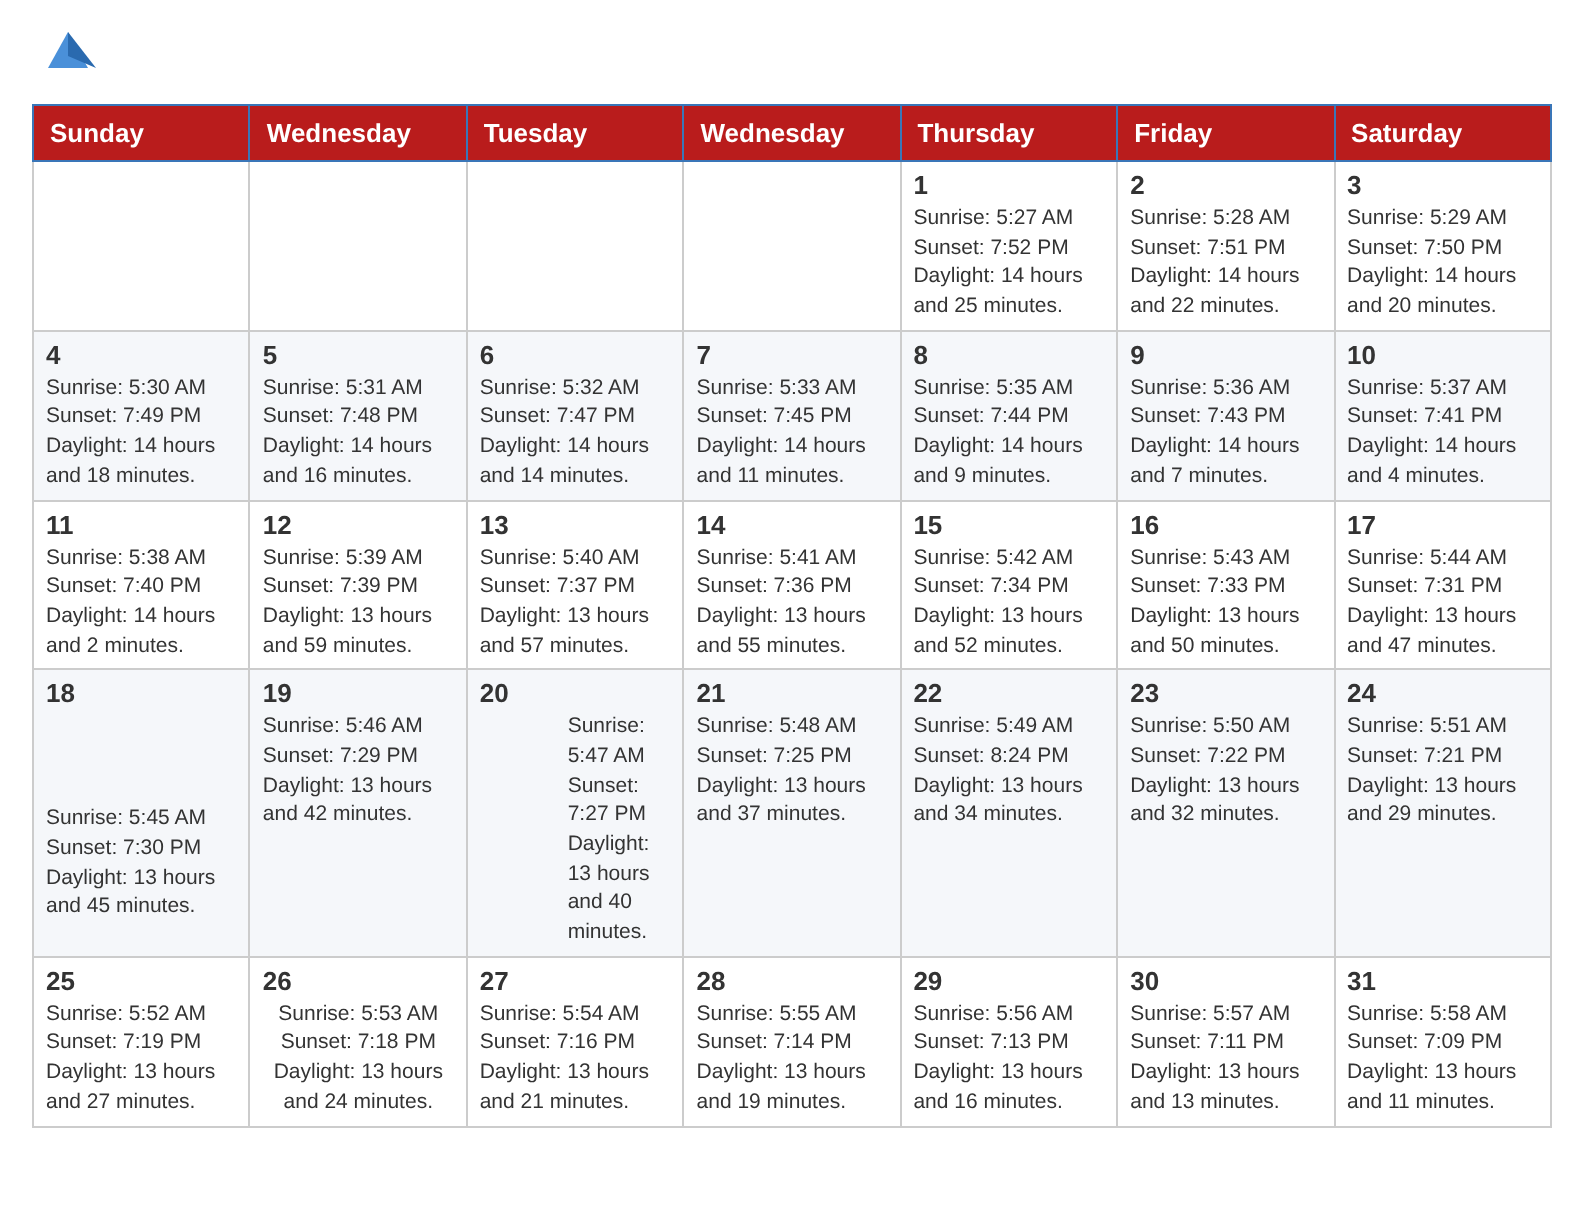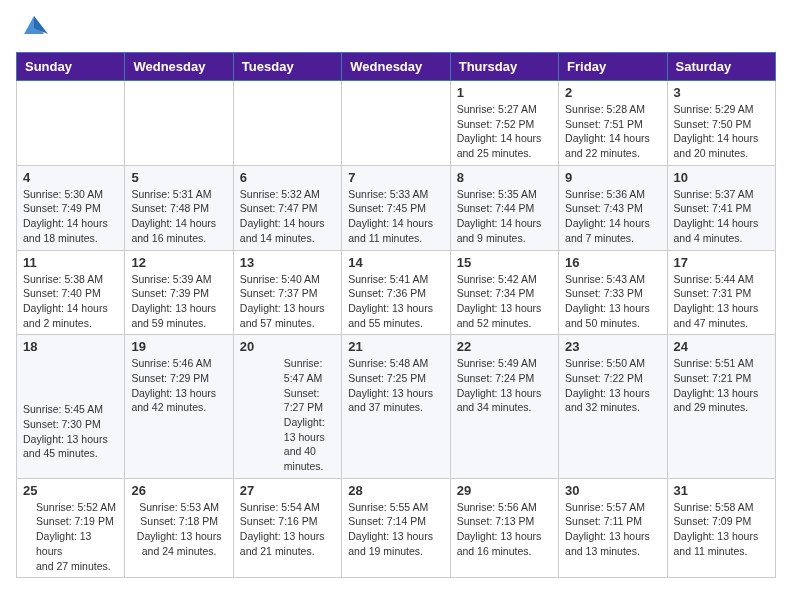--- a/index.html
+++ b/index.html
@@ -52,21 +52,21 @@
     .location {
       font-size: 16px;
       color: #555;
     }
     .calendar {
       width: 100%;
       border-collapse: collapse;
       border: 1px solid #ccc;
     }
     .calendar th {
-      background-color: #4c1d95;
+      background-color: #b91c1c;
       color: #fff;
       text-align: left;
       padding: 6px 8px;
       font-size: 13px;
       border: 1px solid #3a76b8;
     }
     .calendar td {
       vertical-align: top;
       border: 1px solid #ccc;
       padding: 4px 6px;
@@ -284,21 +284,21 @@
         <td>
           <span class="day-num">21</span>
           <div class="day-info" style="white-space: pre-line;">Sunrise: 5:48 AM
 Sunset: 7:25 PM
 Daylight: 13 hours
 and 37 minutes.</div>
         </td>
         <td>
           <span class="day-num">22</span>
           <div class="day-info" style="white-space: pre-line;">Sunrise: 5:49 AM
-Sunset: 7:24 PM
+Sunset: 8:24 PM
 Daylight: 13 hours
 and 34 minutes.</div>
         </td>
         <td>
           <span class="day-num">23</span>
           <div class="day-info" style="white-space: pre-line;">Sunrise: 5:50 AM
 Sunset: 7:22 PM
 Daylight: 13 hours
 and 32 minutes.</div>
         </td>
@@ -306,21 +306,21 @@
           <span class="day-num">24</span>
           <div class="day-info" style="white-space: pre-line;">Sunrise: 5:51 AM
 Sunset: 7:21 PM
 Daylight: 13 hours
 and 29 minutes.</div>
         </td>
       </tr>
       <tr>
         <td>
           <span class="day-num">25</span>
-          <div class="day-info" style="white-space: pre-line; margin-left: 13px;">Sunrise: 5:52 AM
+          <div class="day-info" style="white-space: pre-line;">Sunrise: 5:52 AM
 Sunset: 7:19 PM
 Daylight: 13 hours
 and 27 minutes.</div>
         </td>
         <td>
           <span class="day-num">26</span>
           <div class="day-info" style="white-space: pre-line; text-align: center;">Sunrise: 5:53 AM
 Sunset: 7:18 PM
 Daylight: 13 hours
 and 24 minutes.</div>

